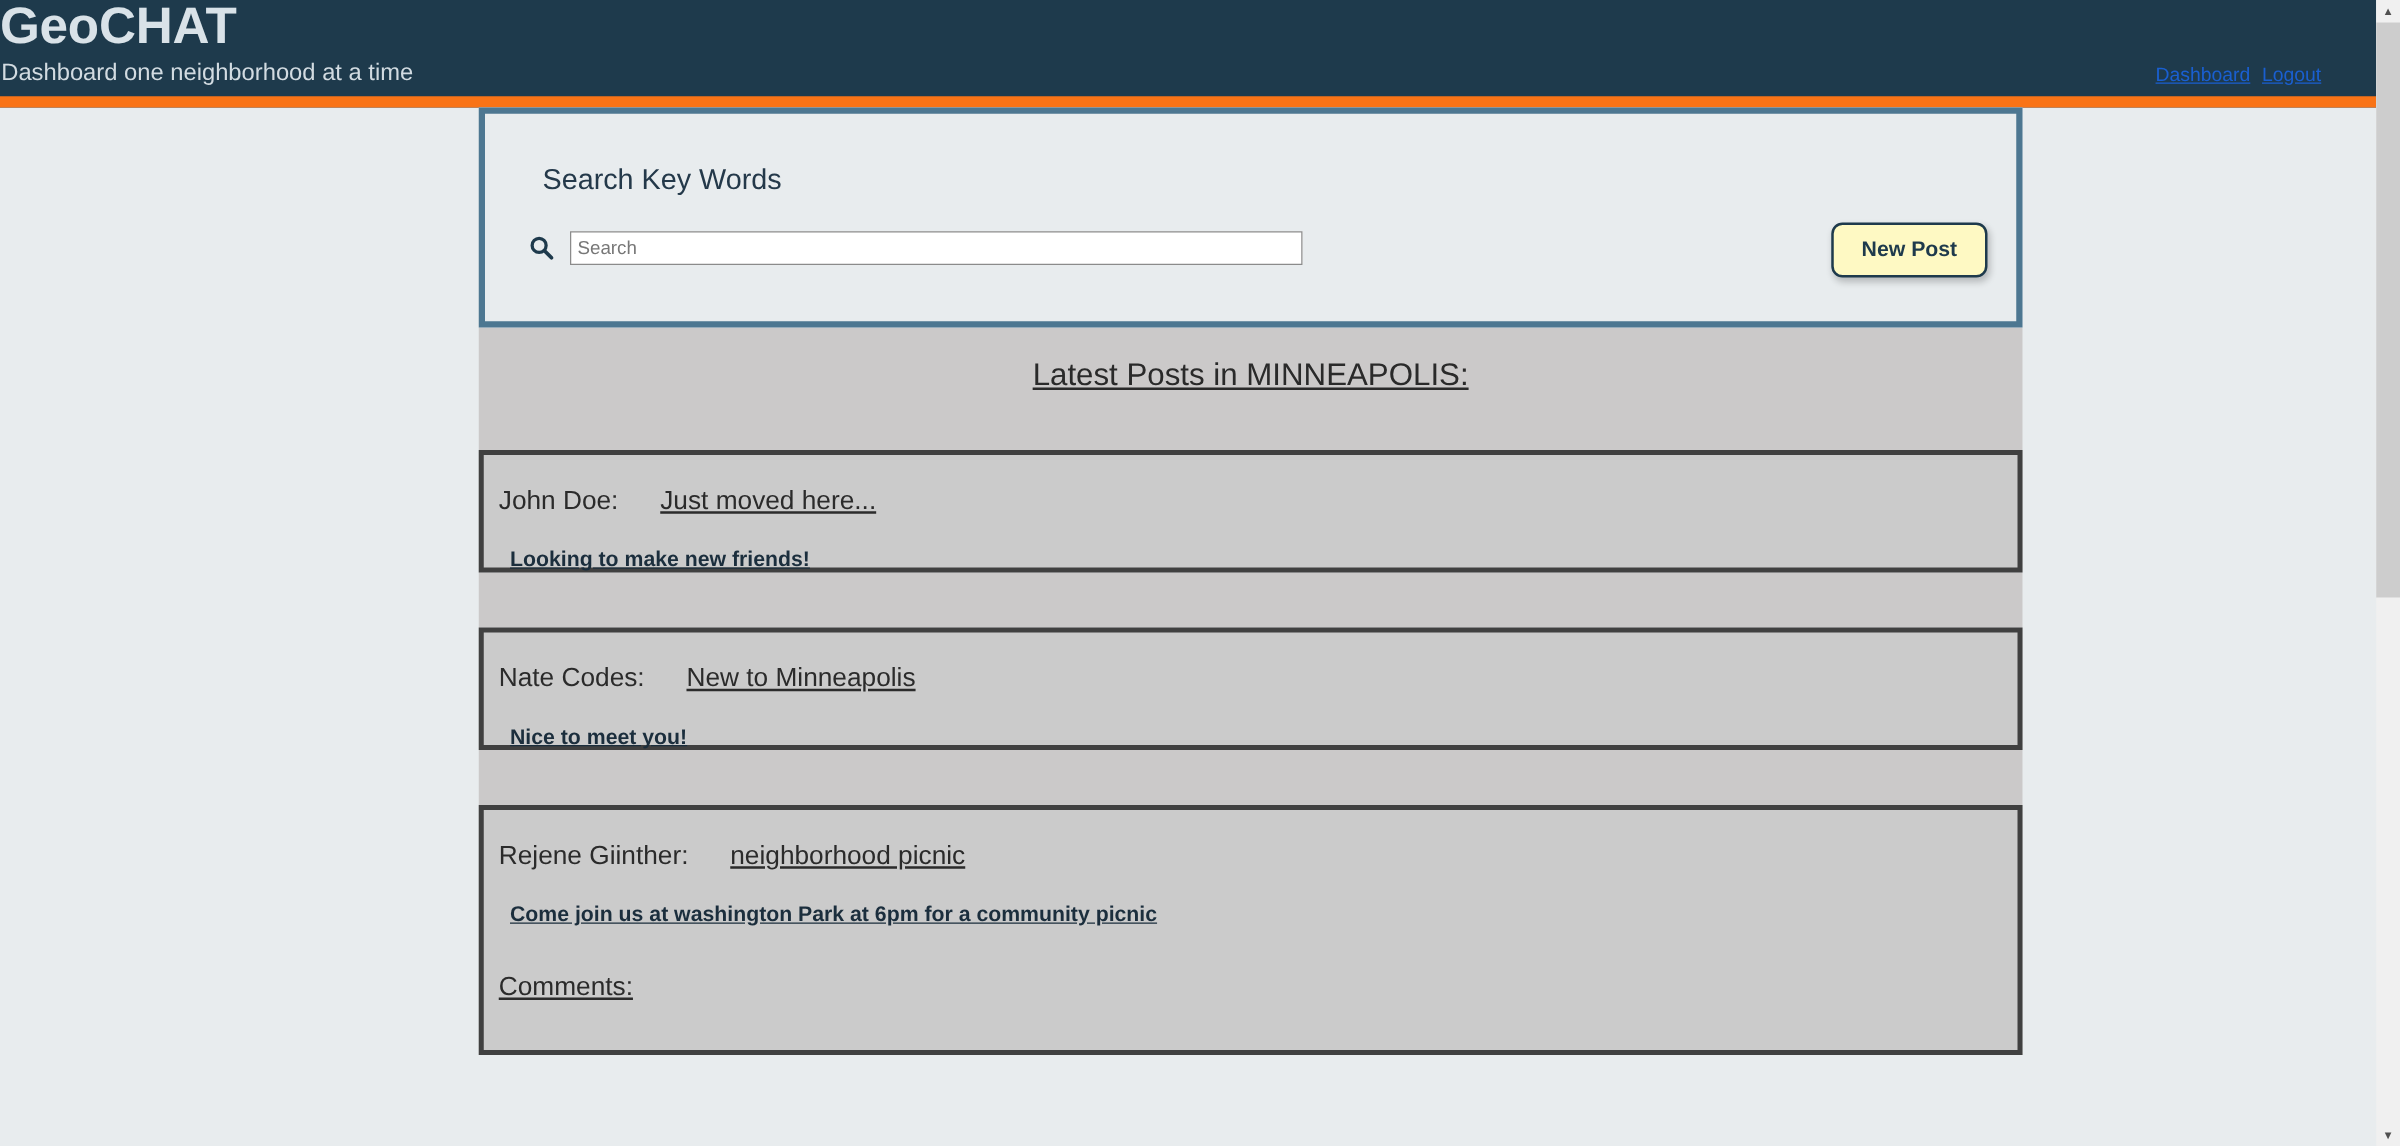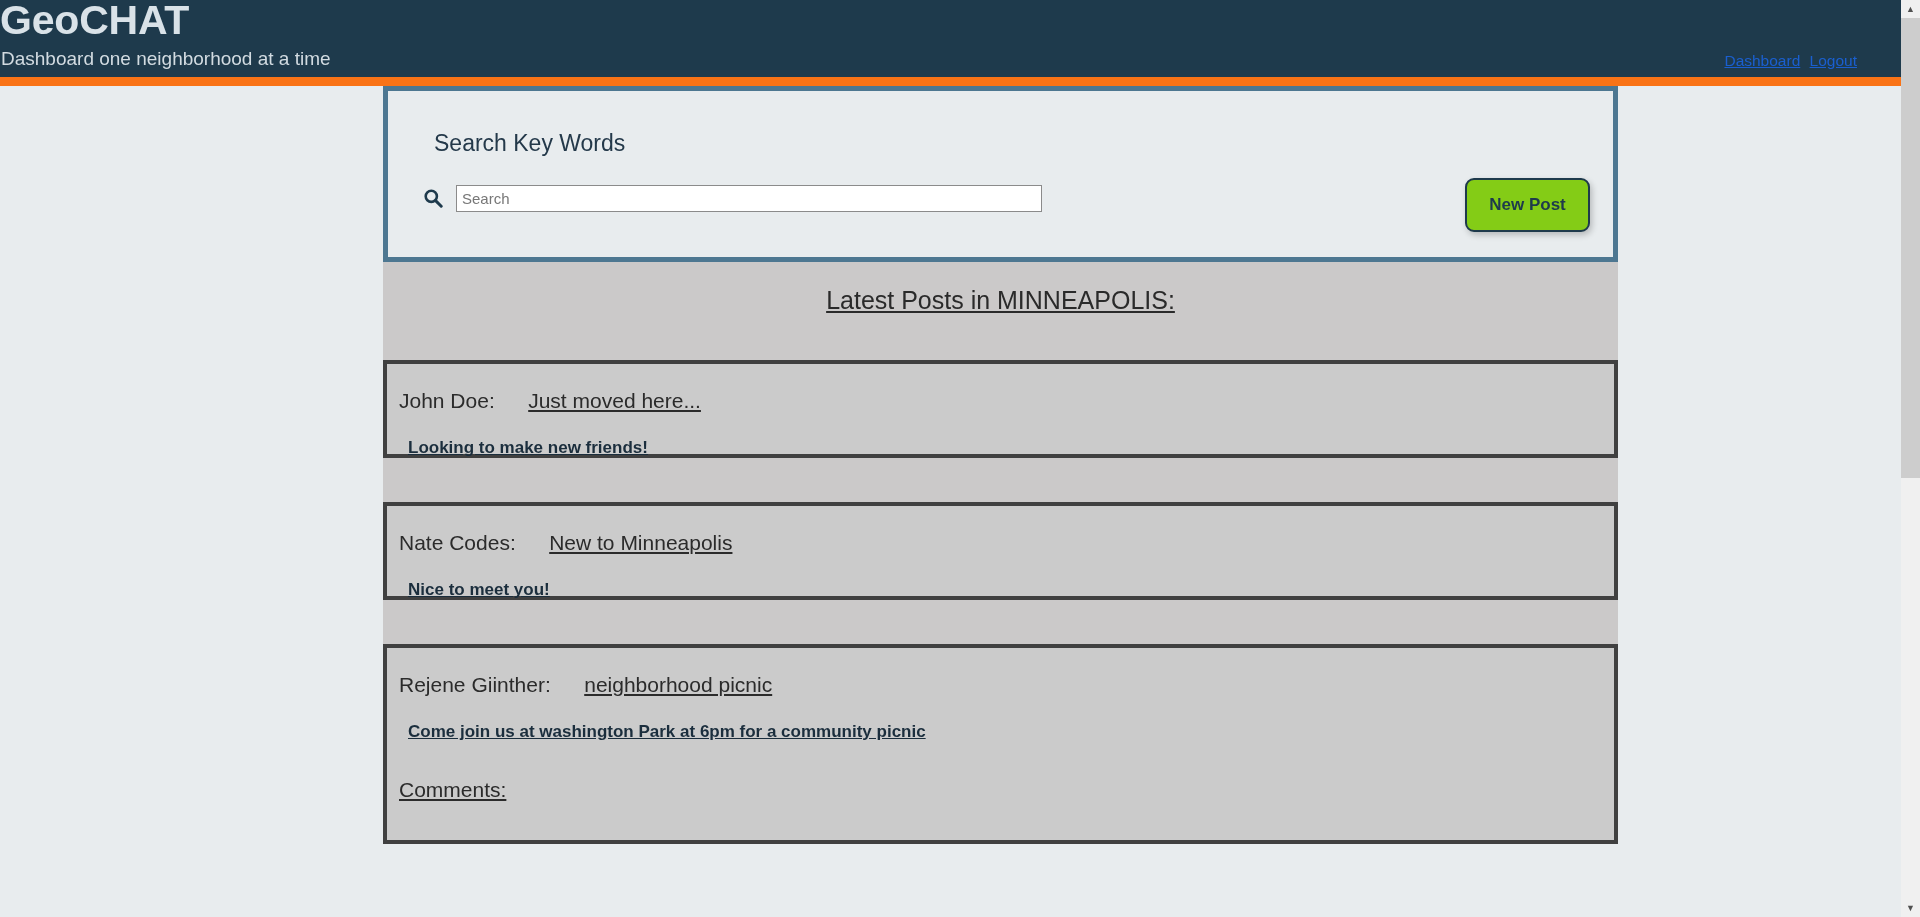--- a/index.html
+++ b/index.html
@@ -118,22 +118,22 @@
     color: #222;
     outline: none;
   }
   .search-input::placeholder { color: #777; }
 
   .new-post-btn {
     position: absolute;
     right: 23px;
     top: 87px;
     width: 125px;
-    height: 54px;
-    background: #84cc16;
+    height: 44px;
+    background: #fef9c3;
     border: 2px solid #1e3a4c;
     border-radius: 9px;
     font-size: 17px;
     font-weight: bold;
     color: #1e3a4c;
     font-family: "Liberation Sans", sans-serif;
     cursor: pointer;
     box-shadow: 2px 3px 6px rgba(0,0,0,0.22);
   }
 

